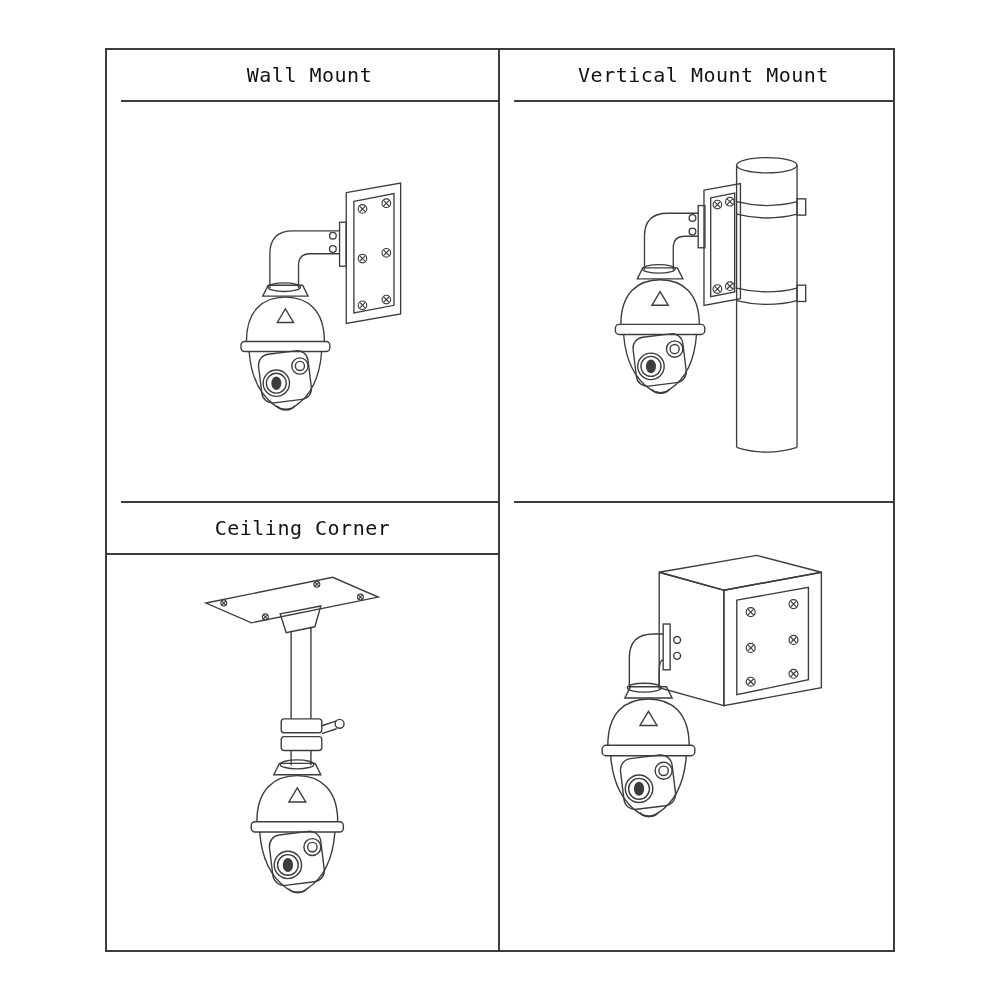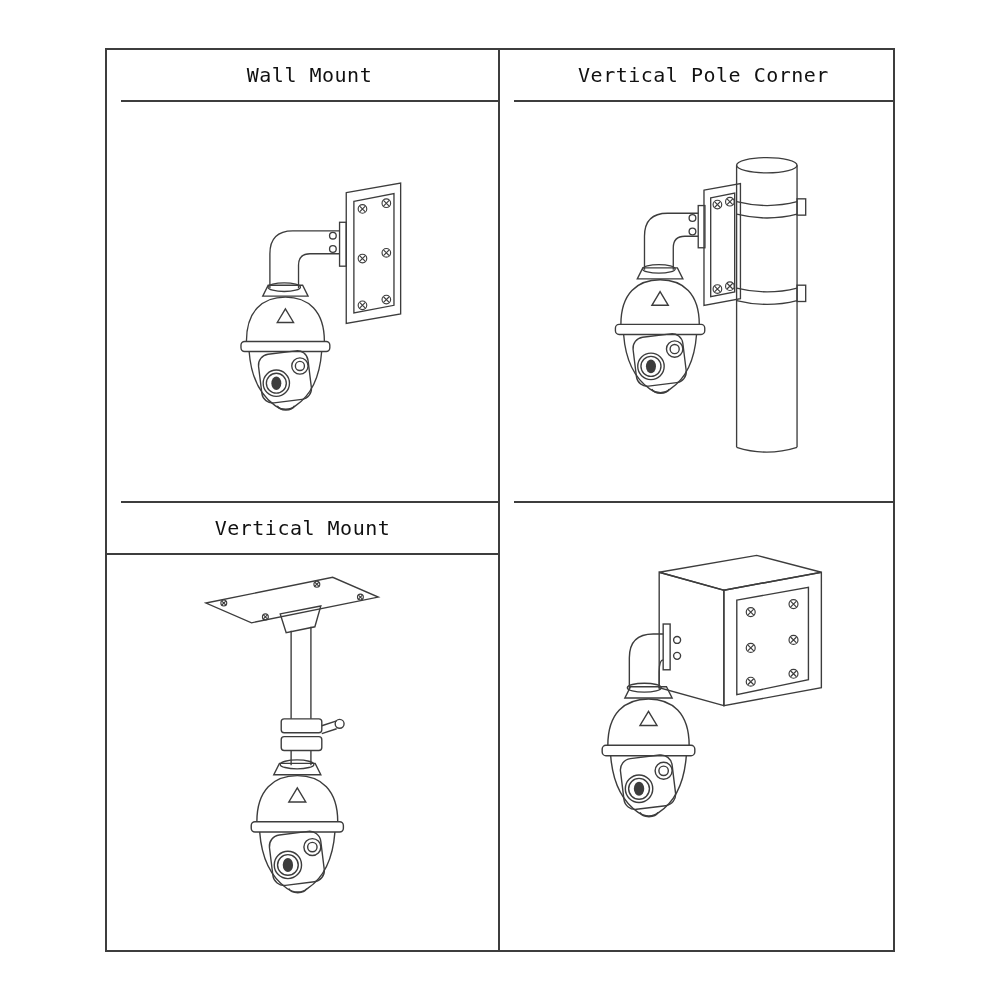--- a/index.html
+++ b/index.html
@@ -130,21 +130,21 @@
             <ellipse cx="171" cy="185" rx="17" ry="4.5"></ellipse>
             <circle cx="222" cy="131" r="3.5"></circle>
             <circle cx="222" cy="145" r="3.5"></circle>
           </g>
           <use href="#camera-art" transform="translate(120,183) scale(0.95)"></use>
         </svg>
       </div>
     </div>
 
     <div class="cell row-first">
-      <div class="cell-header">Vertical Pole Corner</div>
+      <div class="cell-header">Vertical Mount Mount</div>
       <div class="cell-body">
         <svg viewBox="0 0 395 400" preserveAspectRatio="xMidYMid meet" stroke="#3d3d3d" fill="none" stroke-width="1.4">
           <g>
             <path d="M232,58 L232,352"></path>
             <path d="M295,58 L295,352"></path>
             <ellipse cx="263.5" cy="58" rx="31.5" ry="8"></ellipse>
             <path d="M232,352 Q263.5,362 295,352"></path>
           </g>
           <g>
             <path d="M232,96 Q264,104 295,96"></path>
@@ -169,21 +169,21 @@
             <ellipse cx="151" cy="166" rx="17" ry="4.5"></ellipse>
             <circle cx="186" cy="113" r="3.5"></circle>
             <circle cx="186" cy="127" r="3.5"></circle>
           </g>
           <use href="#camera-art" transform="translate(100,165) scale(0.95)"></use>
         </svg>
       </div>
     </div>
 
     <div class="cell col-first">
-      <div class="cell-header">Vertical Mount</div>
+      <div class="cell-header">Ceiling Corner</div>
       <div class="cell-body">
         <svg viewBox="0 0 395 394" preserveAspectRatio="xMidYMid meet" stroke="#3d3d3d" fill="none" stroke-width="1.4">
           <g>
             <path d="M100,46 L228,20 L274,40 L146,66 Z"></path>
             <use href="#screw-sm" x="118" y="46"></use>
             <use href="#screw-sm" x="212" y="27"></use>
             <use href="#screw-sm" x="256" y="40"></use>
             <use href="#screw-sm" x="160" y="60"></use>
             <path d="M175,57 L216,49 L210,70 L181,76 Z"></path>
           </g>

